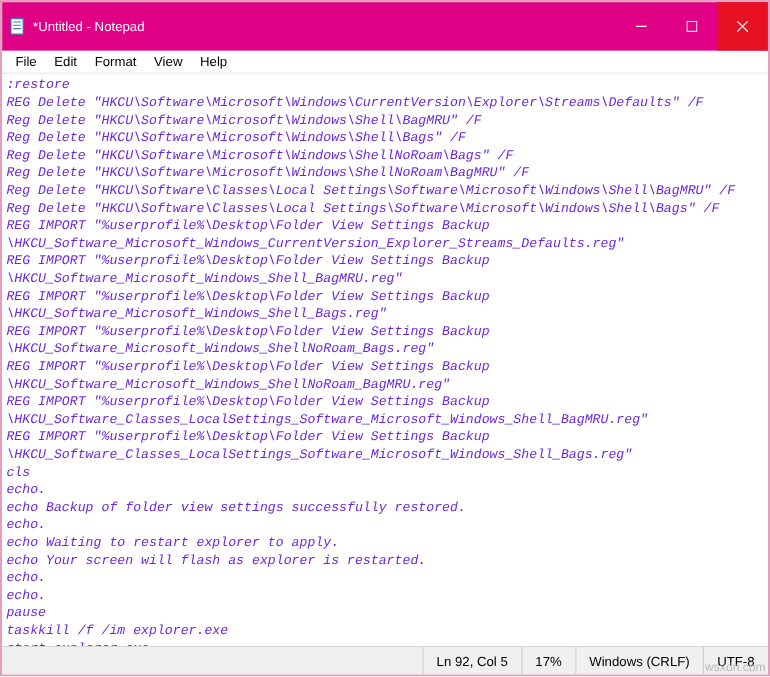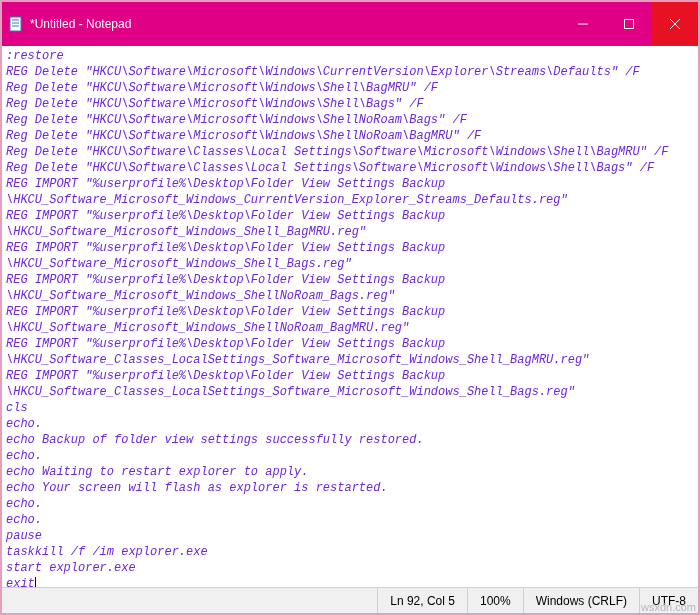--- a/index.html
+++ b/index.html
@@ -138,26 +138,33 @@
       </div>
       <div class="winbtn close">
         <svg width="10" height="10" viewBox="0 0 10 10">
             <line x1="0" y1="0" x2="10" y2="10"></line>
             <line x1="10" y1="0" x2="0" y2="10"></line>
           </svg>
       </div>
     </div>
   </div>
 
+  <div class="menubar">
+    <span class="menuitem">File</span>
+    <span class="menuitem">Edit</span>
+    <span class="menuitem">Format</span>
+    <span class="menuitem">View</span>
+    <span class="menuitem">Help</span>
+  </div>
 
   <div class="editor" id="editor"><div class="line">:restore</div><div class="line">REG Delete "HKCU\Software\Microsoft\Windows\CurrentVersion\Explorer\Streams\Defaults" /F</div><div class="line">Reg Delete "HKCU\Software\Microsoft\Windows\Shell\BagMRU" /F</div><div class="line">Reg Delete "HKCU\Software\Microsoft\Windows\Shell\Bags" /F</div><div class="line">Reg Delete "HKCU\Software\Microsoft\Windows\ShellNoRoam\Bags" /F</div><div class="line">Reg Delete "HKCU\Software\Microsoft\Windows\ShellNoRoam\BagMRU" /F</div><div class="line">Reg Delete "HKCU\Software\Classes\Local Settings\Software\Microsoft\Windows\Shell\BagMRU" /F</div><div class="line">Reg Delete "HKCU\Software\Classes\Local Settings\Software\Microsoft\Windows\Shell\Bags" /F</div><div class="line"></div><div class="line">REG IMPORT "%userprofile%\Desktop\Folder View Settings Backup</div><div class="line">\HKCU_Software_Microsoft_Windows_CurrentVersion_Explorer_Streams_Defaults.reg"</div><div class="line">REG IMPORT "%userprofile%\Desktop\Folder View Settings Backup</div><div class="line">\HKCU_Software_Microsoft_Windows_Shell_BagMRU.reg"</div><div class="line">REG IMPORT "%userprofile%\Desktop\Folder View Settings Backup</div><div class="line">\HKCU_Software_Microsoft_Windows_Shell_Bags.reg"</div><div class="line">REG IMPORT "%userprofile%\Desktop\Folder View Settings Backup</div><div class="line">\HKCU_Software_Microsoft_Windows_ShellNoRoam_Bags.reg"</div><div class="line">REG IMPORT "%userprofile%\Desktop\Folder View Settings Backup</div><div class="line">\HKCU_Software_Microsoft_Windows_ShellNoRoam_BagMRU.reg"</div><div class="line">REG IMPORT "%userprofile%\Desktop\Folder View Settings Backup</div><div class="line">\HKCU_Software_Classes_LocalSettings_Software_Microsoft_Windows_Shell_BagMRU.reg"</div><div class="line">REG IMPORT "%userprofile%\Desktop\Folder View Settings Backup</div><div class="line">\HKCU_Software_Classes_LocalSettings_Software_Microsoft_Windows_Shell_Bags.reg"</div><div class="line">cls</div><div class="line">echo.</div><div class="line">echo Backup of folder view settings successfully restored.</div><div class="line">echo.</div><div class="line">echo Waiting to restart explorer to apply.</div><div class="line">echo Your screen will flash as explorer is restarted.</div><div class="line">echo.</div><div class="line">echo.</div><div class="line">pause</div><div class="line">taskkill /f /im explorer.exe</div><div class="line">start explorer.exe</div><div class="line">exit<span class="caret"></span></div></div>
 
   <div class="statusbar">
     <div class="spacer"></div>
     <div class="cell">Ln 92, Col 5</div>
-    <div class="cell">100%</div>
+    <div class="cell">17%</div>
     <div class="cell">Windows (CRLF)</div>
     <div class="cell">UTF-8</div>
   </div>
 
 </div>
 
 <div class="watermark">wsxdn.com</div>
 
 </body></html>

